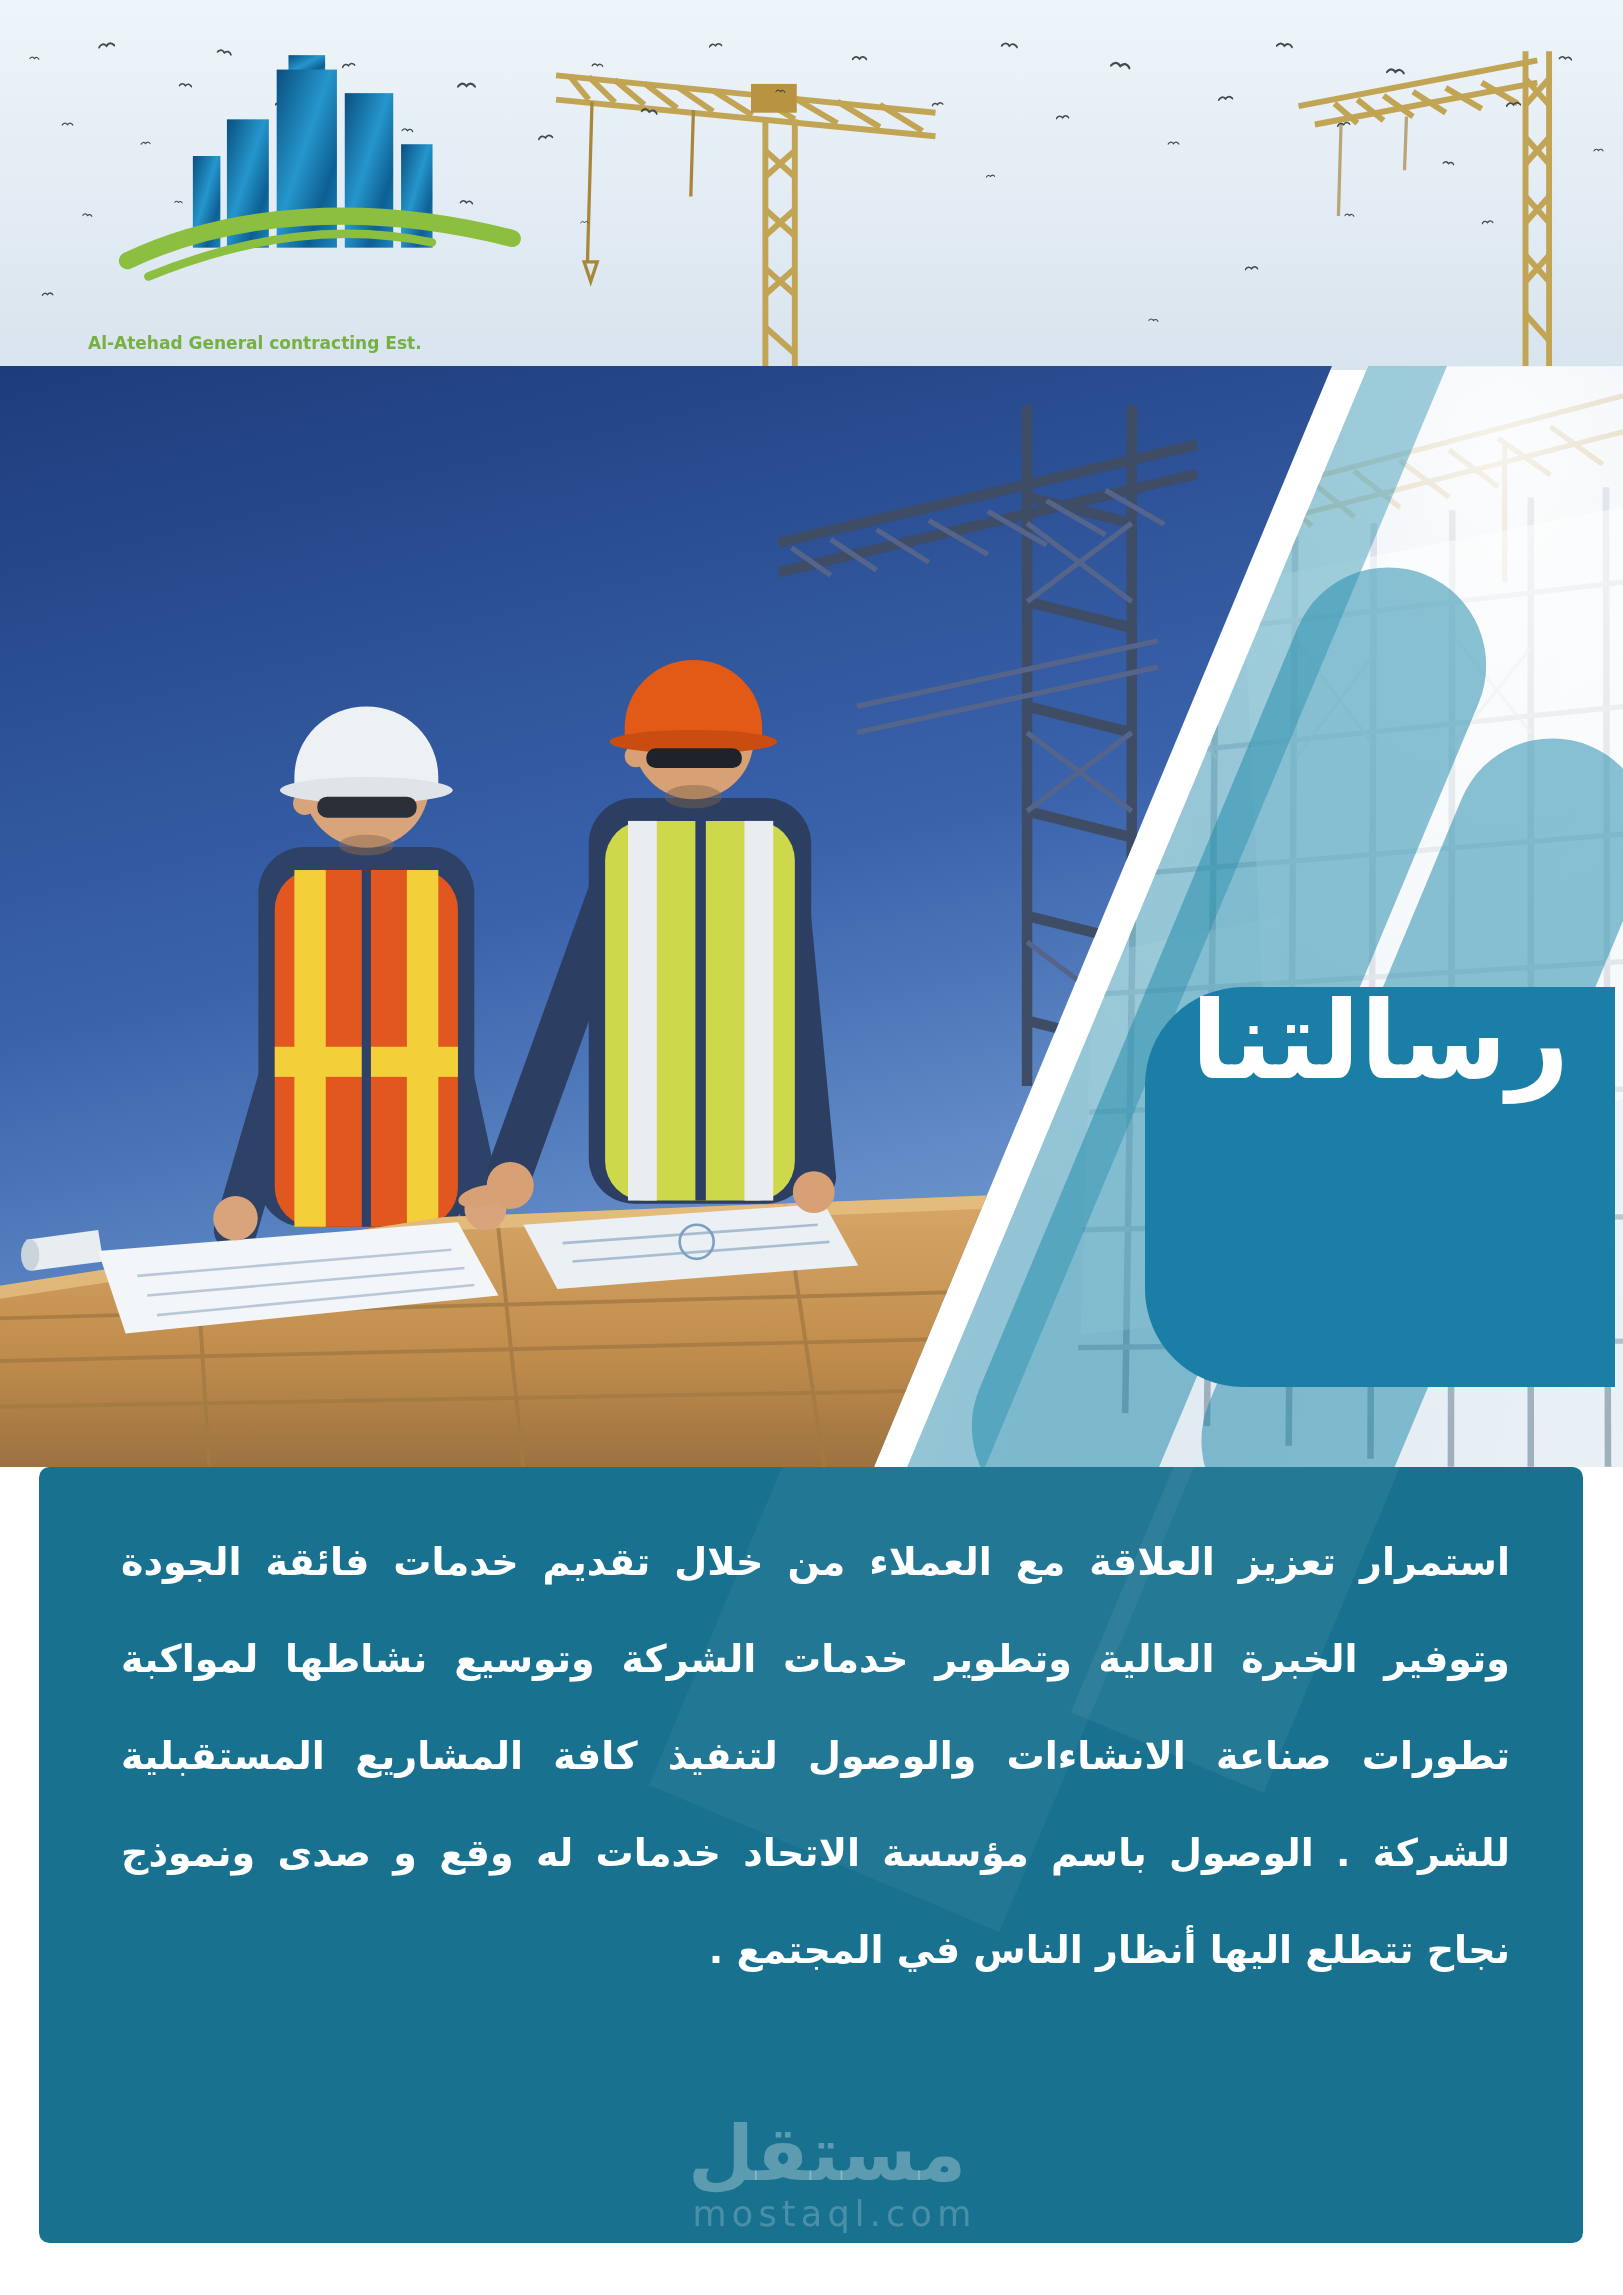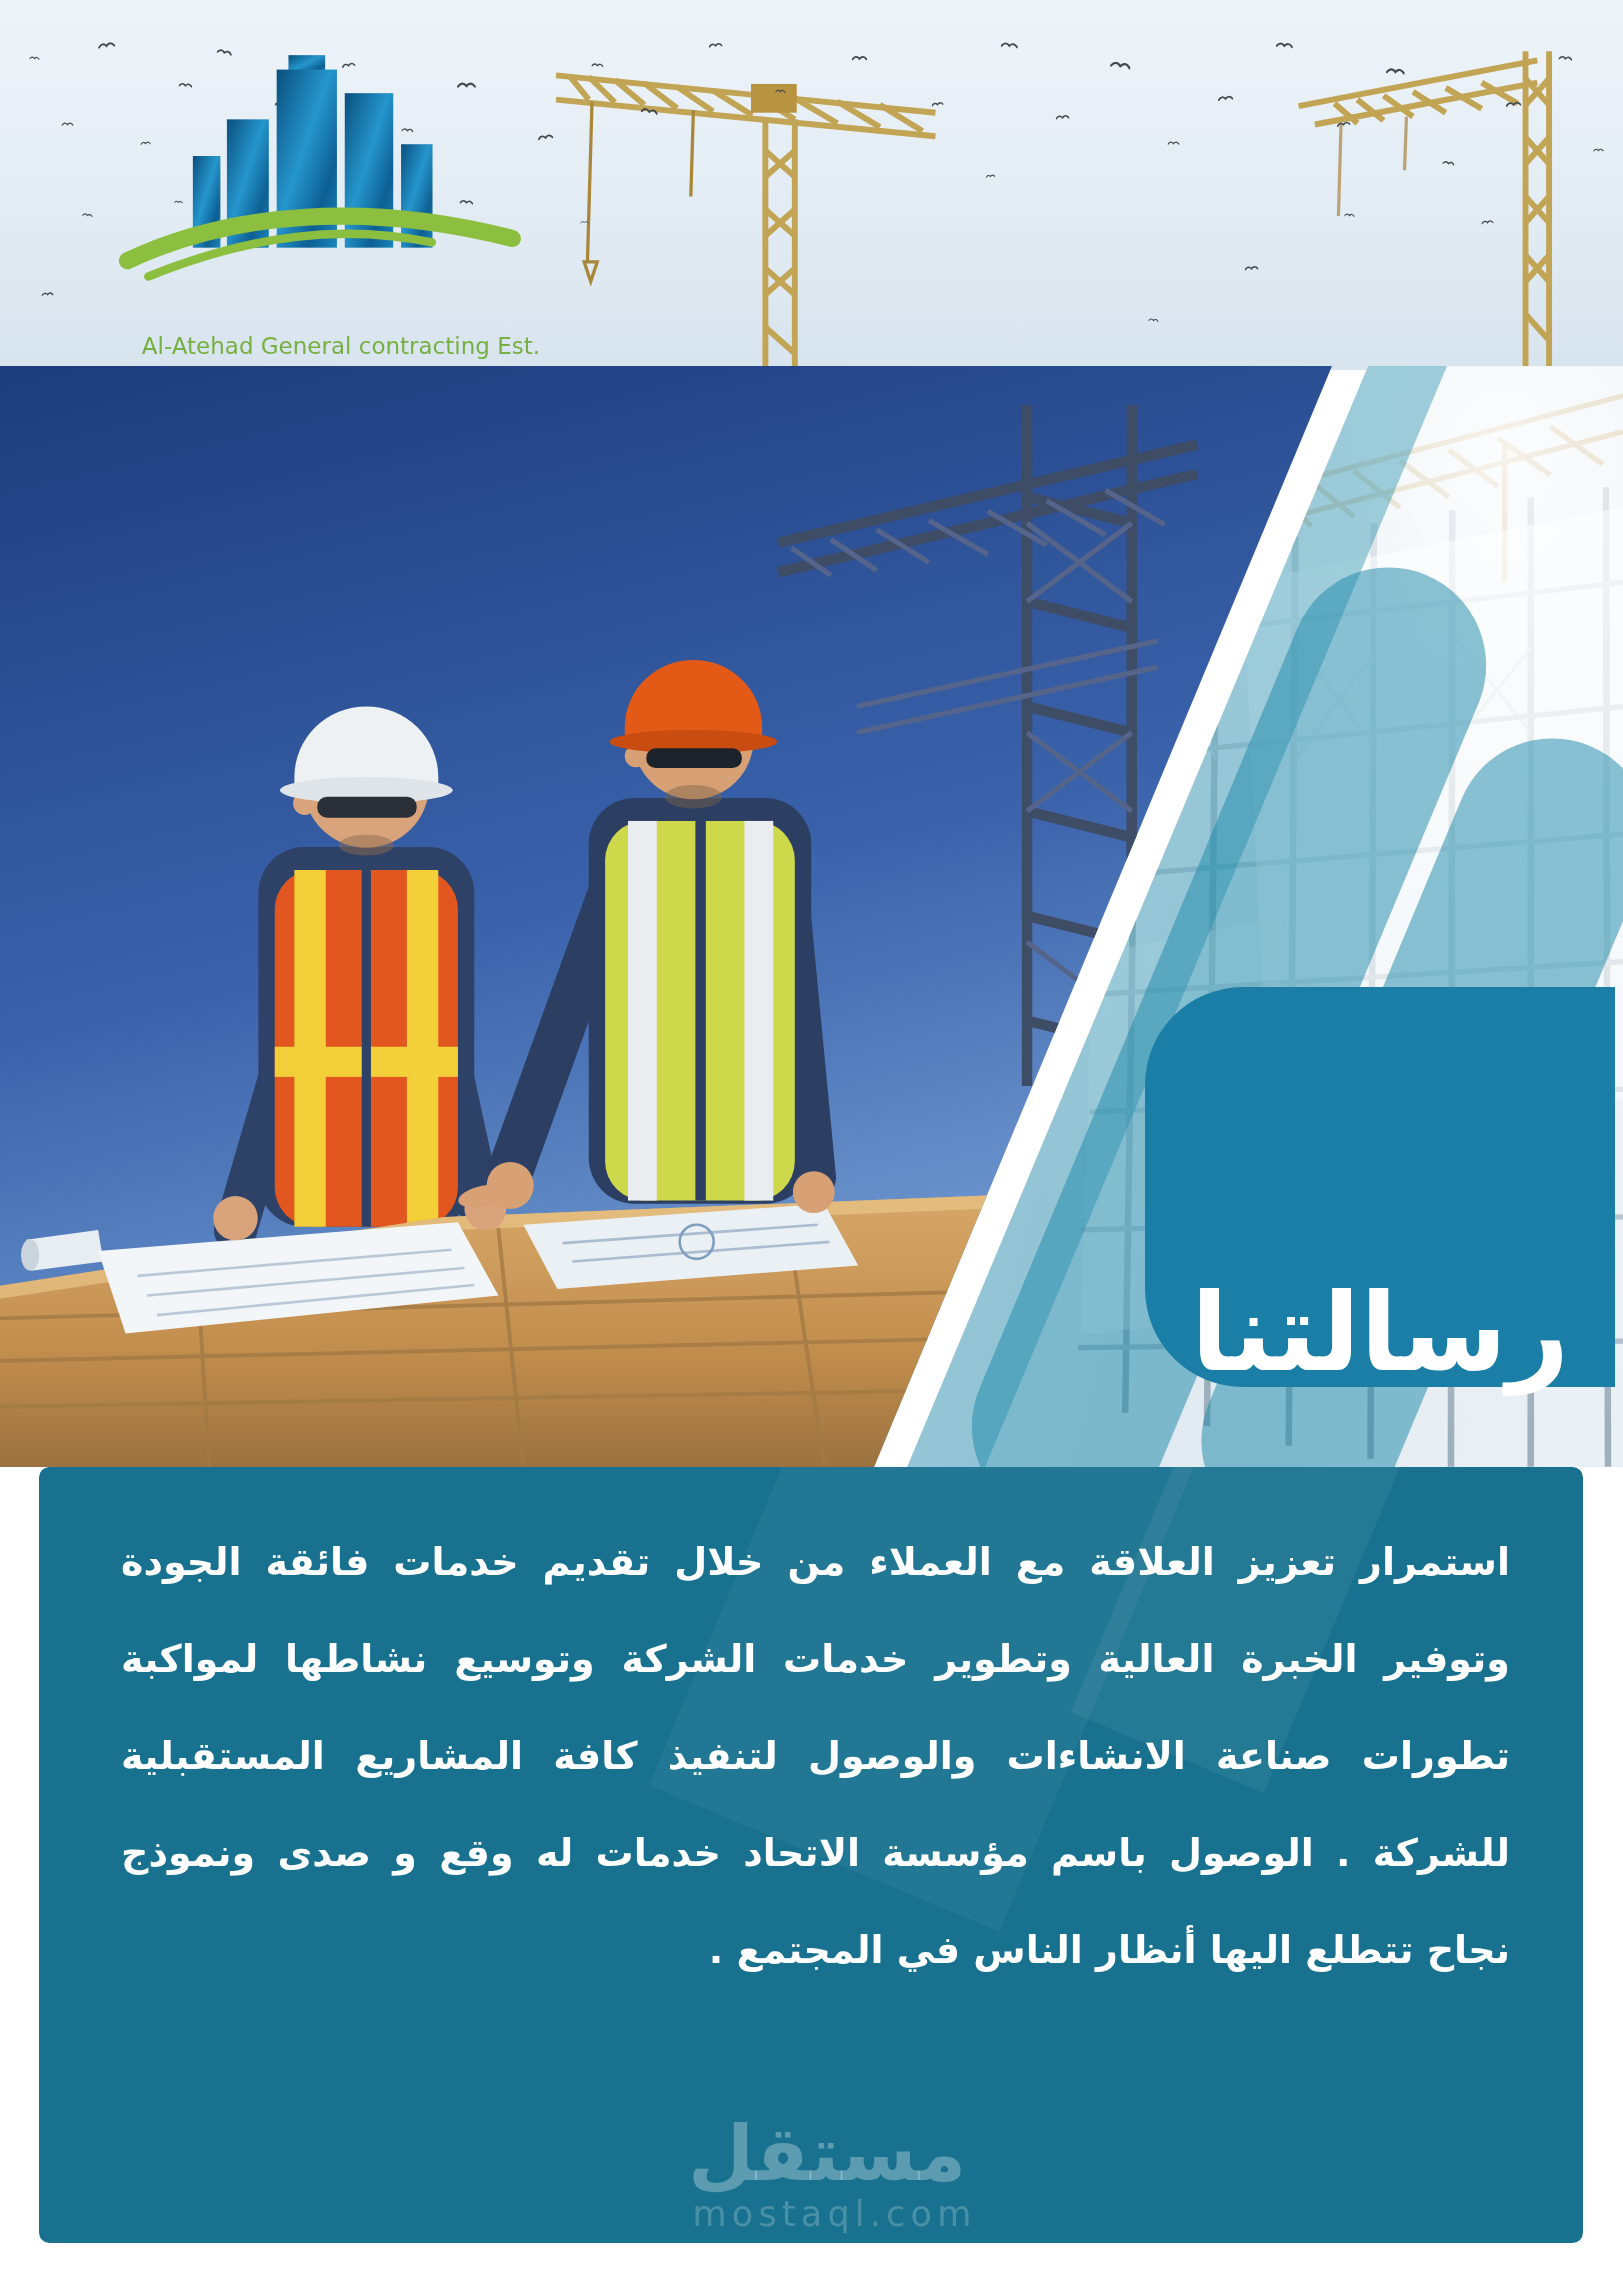--- a/index.html
+++ b/index.html
@@ -9,43 +9,43 @@
 
   
   .top-band{left:0;top:0;width:1623px;height:370px;
     background:linear-gradient(180deg,#eef4f9 0%,#e3ecf4 55%,#d8e4ee 100%);overflow:hidden;}
   .bird{position:absolute;}
 
   
   .logo{left:88px;top:46px;width:452px;height:327px;}
   .logo-name-ar{position:absolute;left:0;top:241px;width:452px;text-align:center;
     color:#2b85ad;font-weight:bold;font-size:30px;direction:rtl;}
-  .logo-name-en{position:absolute;left:0;top:287px;width:452px;text-align:right;
-    color:#76b043;font-weight:normal;font-size:23px;}
+  .logo-name-en{position:absolute;left:0;top:287px;width:452px;text-align:left;
+    color:#76b043;font-weight:bold;font-size:17px;}
 
   
   .right-col{left:785px;top:366px;width:838px;height:1101px;
     background:linear-gradient(105deg,#f2f7fa 0%,#e1eaf1 55%,#eaf1f6 100%);
     clip-path:polygon(583px 0,100% 0,100% 100%,122px 100%);overflow:hidden;}
   .gap-band{position:absolute;left:0;top:0;width:100%;height:100%;
     clip-path:polygon(583px 0,662px 0,200px 100%,122px 100%);
     background:rgba(33,140,172,0.42);}
   .pill{position:absolute;border-radius:105px;background:rgba(30,138,170,0.52);
     transform-origin:top center;}
   .pill-1{left:543px;top:209px;width:196px;height:1021px;transform:rotate(22.7deg);}
   .pill-2{left:707px;top:380px;width:196px;height:851px;transform:rotate(22.7deg);}
 
   
   .photo{left:0;top:366px;width:1623px;height:1101px;
     clip-path:polygon(0 0,1332px 0,874px 100%,0 100%);}
   .photo svg{display:block;width:100%;height:100%;}
 
   
   .mission-panel{left:1145px;top:987px;width:470px;height:400px;background:#1a7ea6;
-    border-radius:98px 0 0 98px;display:flex;align-items:flex-end;justify-content:center;}
+    border-radius:98px 0 0 98px;display:flex;align-items:flex-start;justify-content:center;}
   .mission-title{color:#ffffff;font-size:108px;font-weight:bold;direction:rtl;
     text-align:center;line-height:1;}
 
   
   .mission-box{left:39px;top:1467px;width:1544px;height:776px;background:#17718f;
     border-radius:10.5px;overflow:hidden;}
   .box-sheen{position:absolute;transform:rotate(22.7deg);transform-origin:top center;}
   .sheen-1{left:792px;top:-79px;width:380px;height:510px;background:rgba(255,255,255,0.05);}
   .sheen-2{left:1165px;top:-52px;width:209px;height:366px;background:rgba(255,255,255,0.06);}
   .mission-text{position:absolute;left:82px;right:73px;top:47px;direction:rtl;

